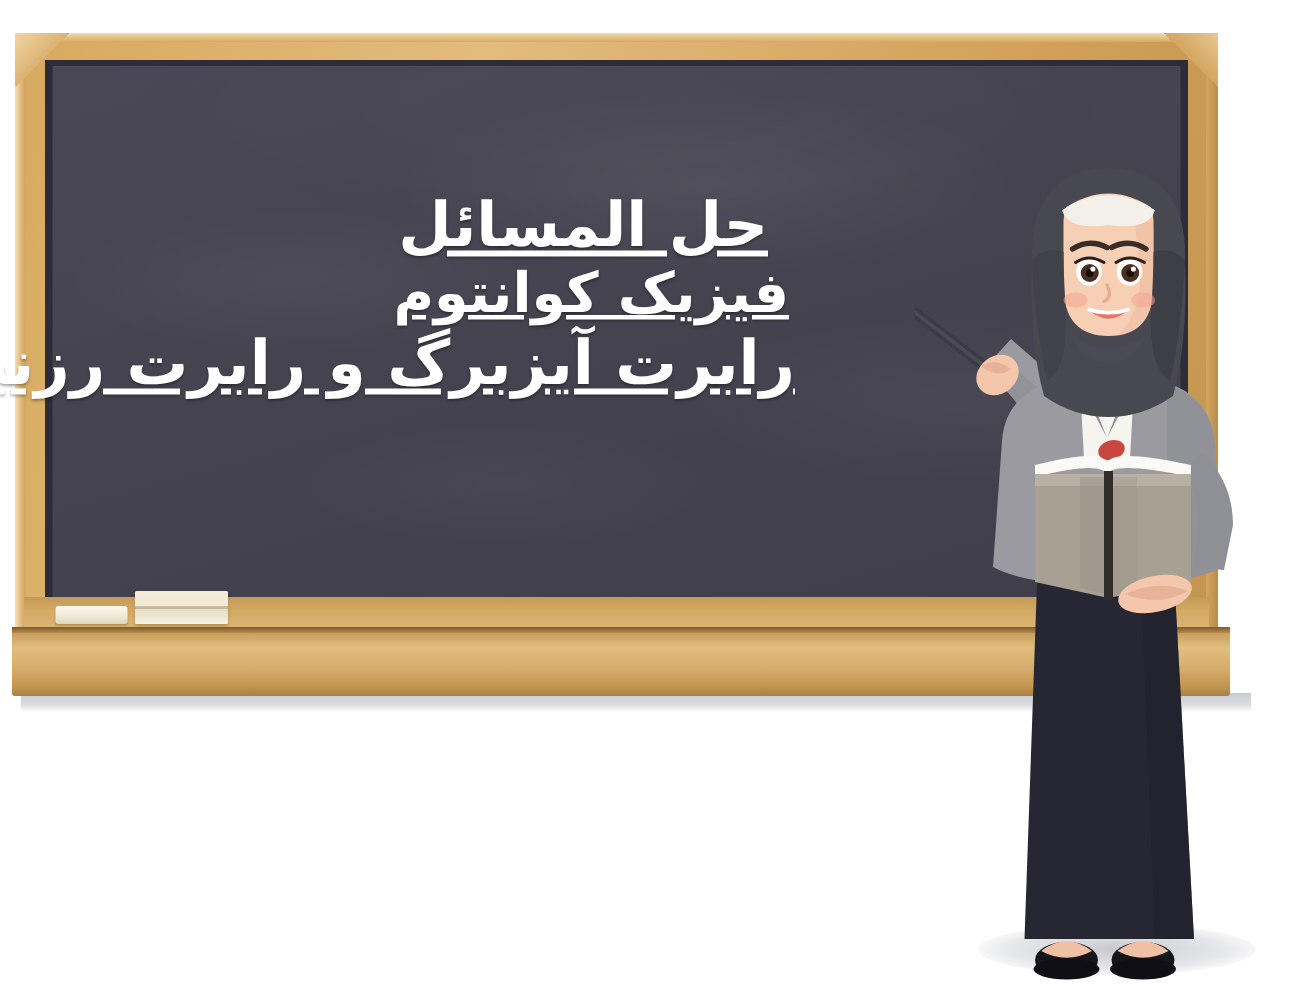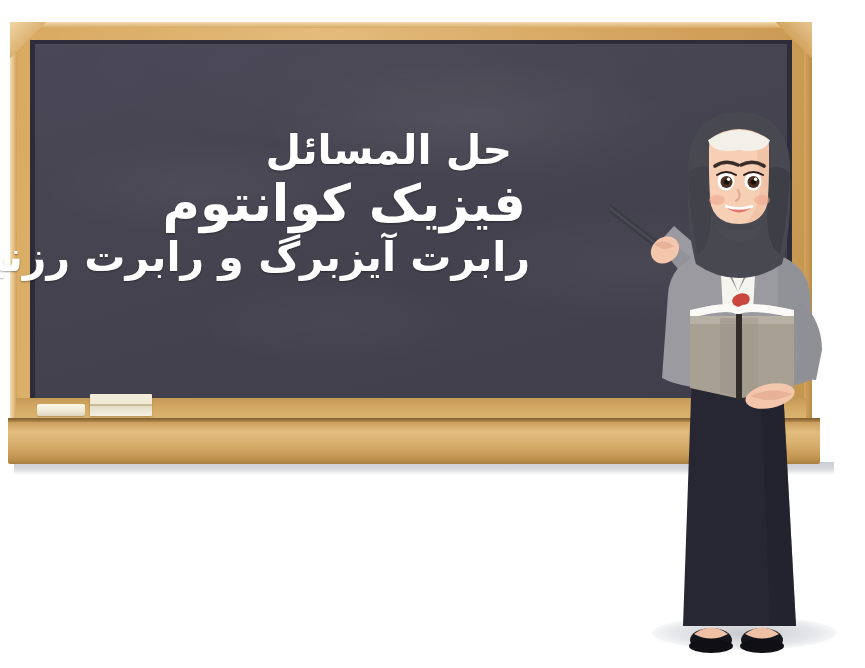--- a/index.html
+++ b/index.html
@@ -79,24 +79,25 @@
   
   .board-text{
     position:absolute;left:40px;top:128px;width:490px;
     text-align:right;direction:rtl;
     color:#ffffff;
     font-family:"DejaVu Sans","Liberation Sans",sans-serif;
     font-weight:bold;
     line-height:1.08;
     text-shadow:0 1px 2px rgba(0,0,0,0.35);
     z-index:6;
+    text-decoration:underline;
   }
   .board-text .line{display:block;white-space:nowrap;}
   .board-text .l1{font-size:41px;padding-right:18px;}
-  .board-text .l2{font-size:51px;padding-right:4px;margin-top:4px;}
+  .board-text .l2{font-size:37px;padding-right:4px;margin-top:4px;}
   .board-text .l3{font-size:41px;padding-right:0;margin-top:4px;letter-spacing:-0.5px;}
 
   
   .tray-recess{
     position:absolute;left:16px;top:398px;width:790px;height:22px;
     background:linear-gradient(to bottom,#c59a57 0%,#d2a863 40%,#ddb673 100%);
   }
   .tray-ledge{
     position:absolute;left:8px;top:418px;width:812px;height:46px;
     background:linear-gradient(to bottom,#8e6a36 0%,#c69a58 6%,#e2bd7e 30%,#d5ab69 62%,#c0934f 88%,#a87f43 100%);

